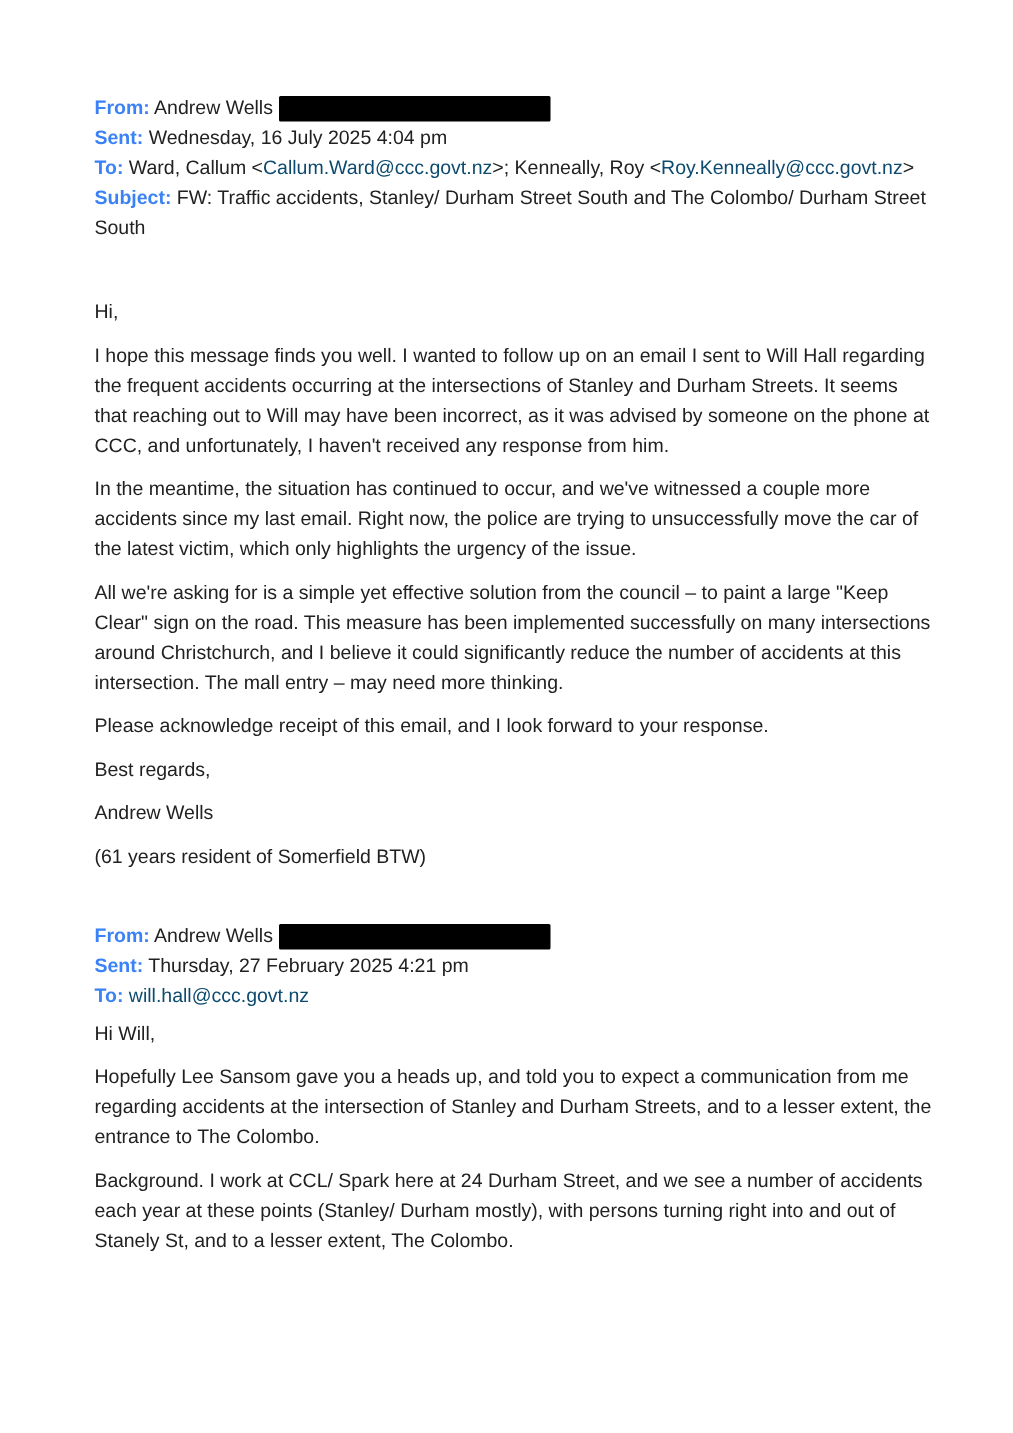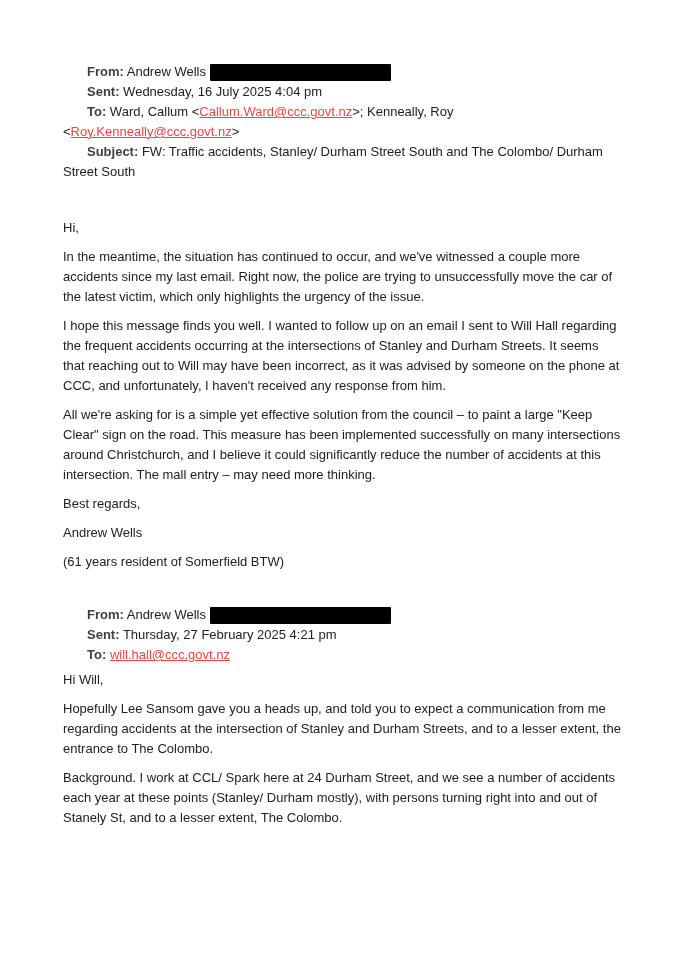--- a/index.html
+++ b/index.html
@@ -21,26 +21,24 @@
     width: 558px;
     color: #212121;
     font-size: 13px;
     line-height: 20px;
   }
   .hline {
     white-space: pre-wrap;
   }
   .hlabel {
     font-weight: 700;
-    color: #404040;
-    margin-left: 24px;
+    color: #3b82f6;
   }
   .email-link {
-    color: #ef4444;
-    text-decoration: underline;
+    color: #0c4a6e;
     text-decoration-thickness: 1px;
     cursor: pointer;
   }
   .redaction {
     display: inline-block;
     width: 181px;
     height: 17px;
     background: #000000;
     vertical-align: text-bottom;
     margin-bottom: -2px;
@@ -60,23 +58,24 @@
     <div class="email email-1">
       <div class="header">
         <div class="hline"><span class="hlabel">From:</span><span> Andrew Wells </span><span class="redaction"></span></div>
         <div class="hline"><span class="hlabel">Sent:</span><span> Wednesday, 16 July 2025 4:04 pm</span></div>
         <div class="hline"><span class="hlabel">To:</span><span> Ward, Callum &lt;</span><a class="email-link">Callum.Ward@ccc.govt.nz</a><span>&gt;; Kenneally, Roy &lt;</span><a class="email-link">Roy.Kenneally@ccc.govt.nz</a><span>&gt;</span></div>
         <div class="hline"><span class="hlabel">Subject:</span><span> FW: Traffic accidents, Stanley/ Durham Street South and The Colombo/ Durham Street South</span></div>
       </div>
 
       <div class="body">
         <p class="greeting">Hi,</p>
+        <p class="para">I hope this message finds you well. I wanted to follow up on an email I sent to Will Hall regarding the frequent accidents occurring at the intersections of Stanley and Durham Streets. It seems that reaching out to Will may have been incorrect, as it was advised by someone on the phone at CCC, and unfortunately, I haven't received any response from him.</p>
         <p class="para">In the meantime, the situation has continued to occur, and we've witnessed a couple more accidents since my last email. Right now, the police are trying to unsuccessfully move the car of the latest victim, which only highlights the urgency of the issue.</p>
-        <p class="para">I hope this message finds you well. I wanted to follow up on an email I sent to Will Hall regarding the frequent accidents occurring at the intersections of Stanley and Durham Streets. It seems that reaching out to Will may have been incorrect, as it was advised by someone on the phone at CCC, and unfortunately, I haven't received any response from him.</p>
         <p class="para">All we're asking for is a simple yet effective solution from the council – to paint a large "Keep Clear" sign on the road. This measure has been implemented successfully on many intersections around Christchurch, and I believe it could significantly reduce the number of accidents at this intersection. The mall entry – may need more thinking.</p>
+        <p class="para">Please acknowledge receipt of this email, and I look forward to your response.</p>
         <p class="para">Best regards,</p>
         <p class="para">Andrew Wells</p>
         <p class="para">(61 years resident of Somerfield BTW)</p>
       </div>
     </div>
 
     <div class="email email-2">
       <div class="header">
         <div class="hline"><span class="hlabel">From:</span><span> Andrew Wells </span><span class="redaction"></span></div>
         <div class="hline"><span class="hlabel">Sent:</span><span> Thursday, 27 February 2025 4:21 pm</span></div>

